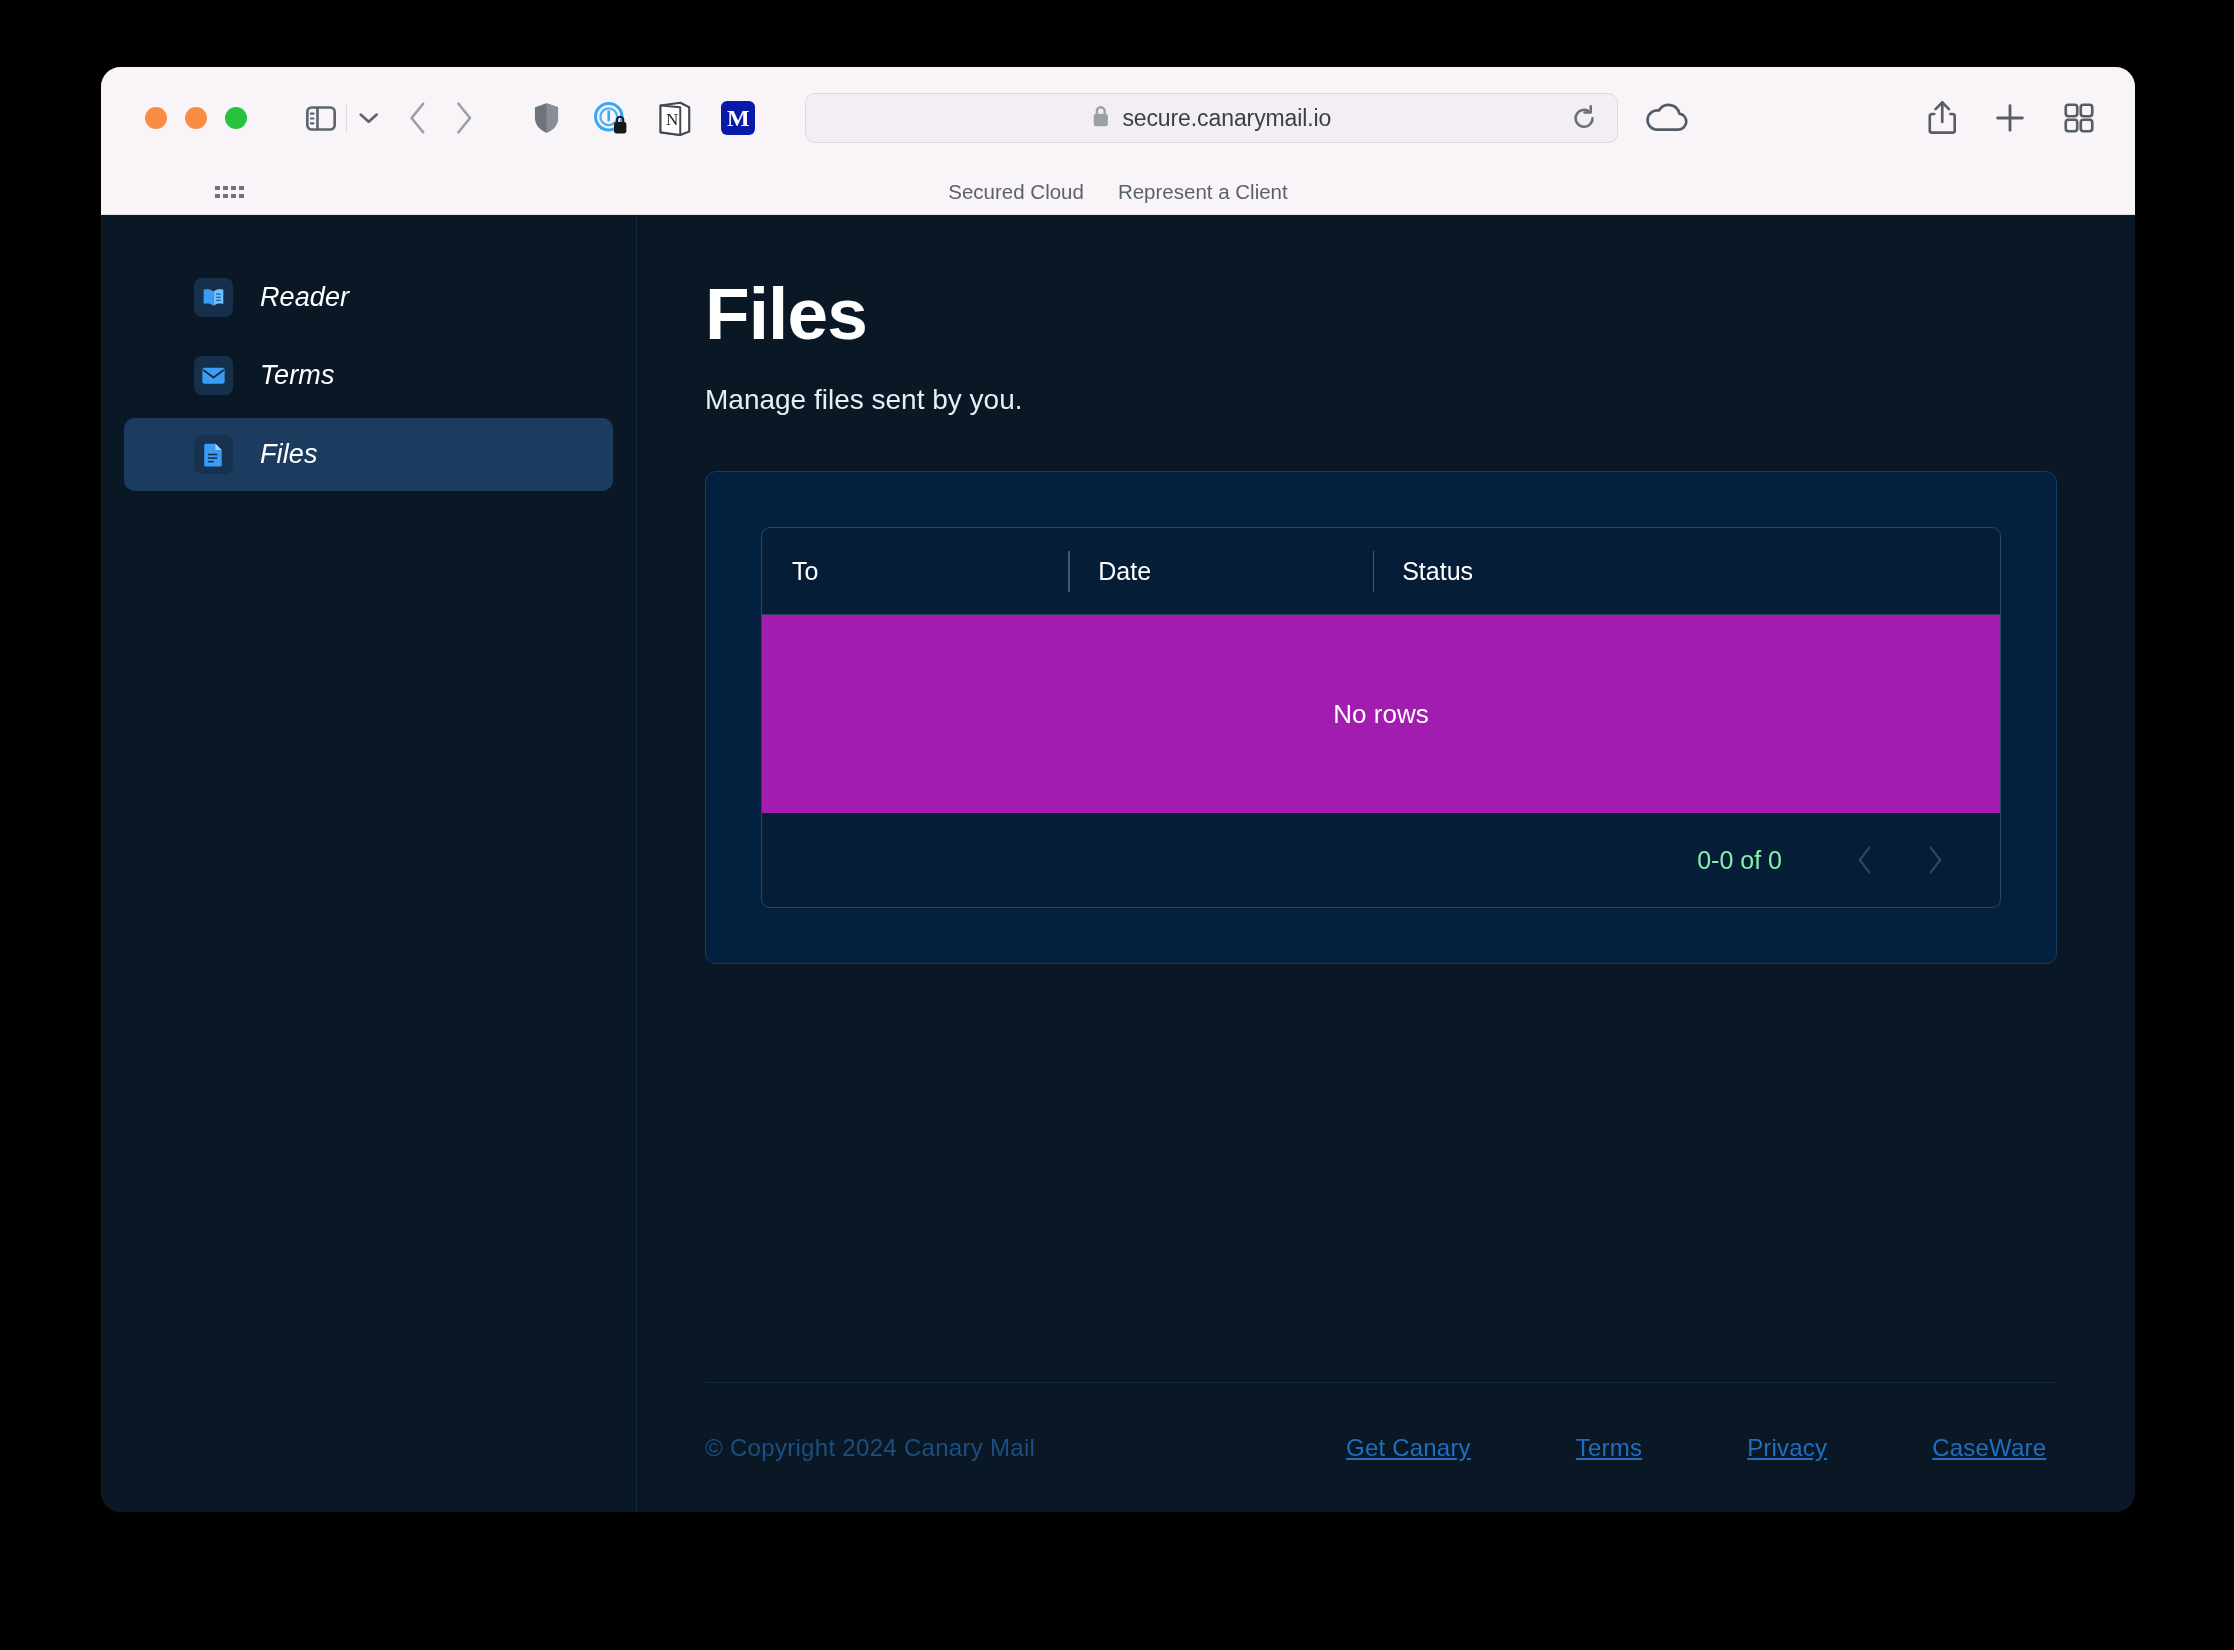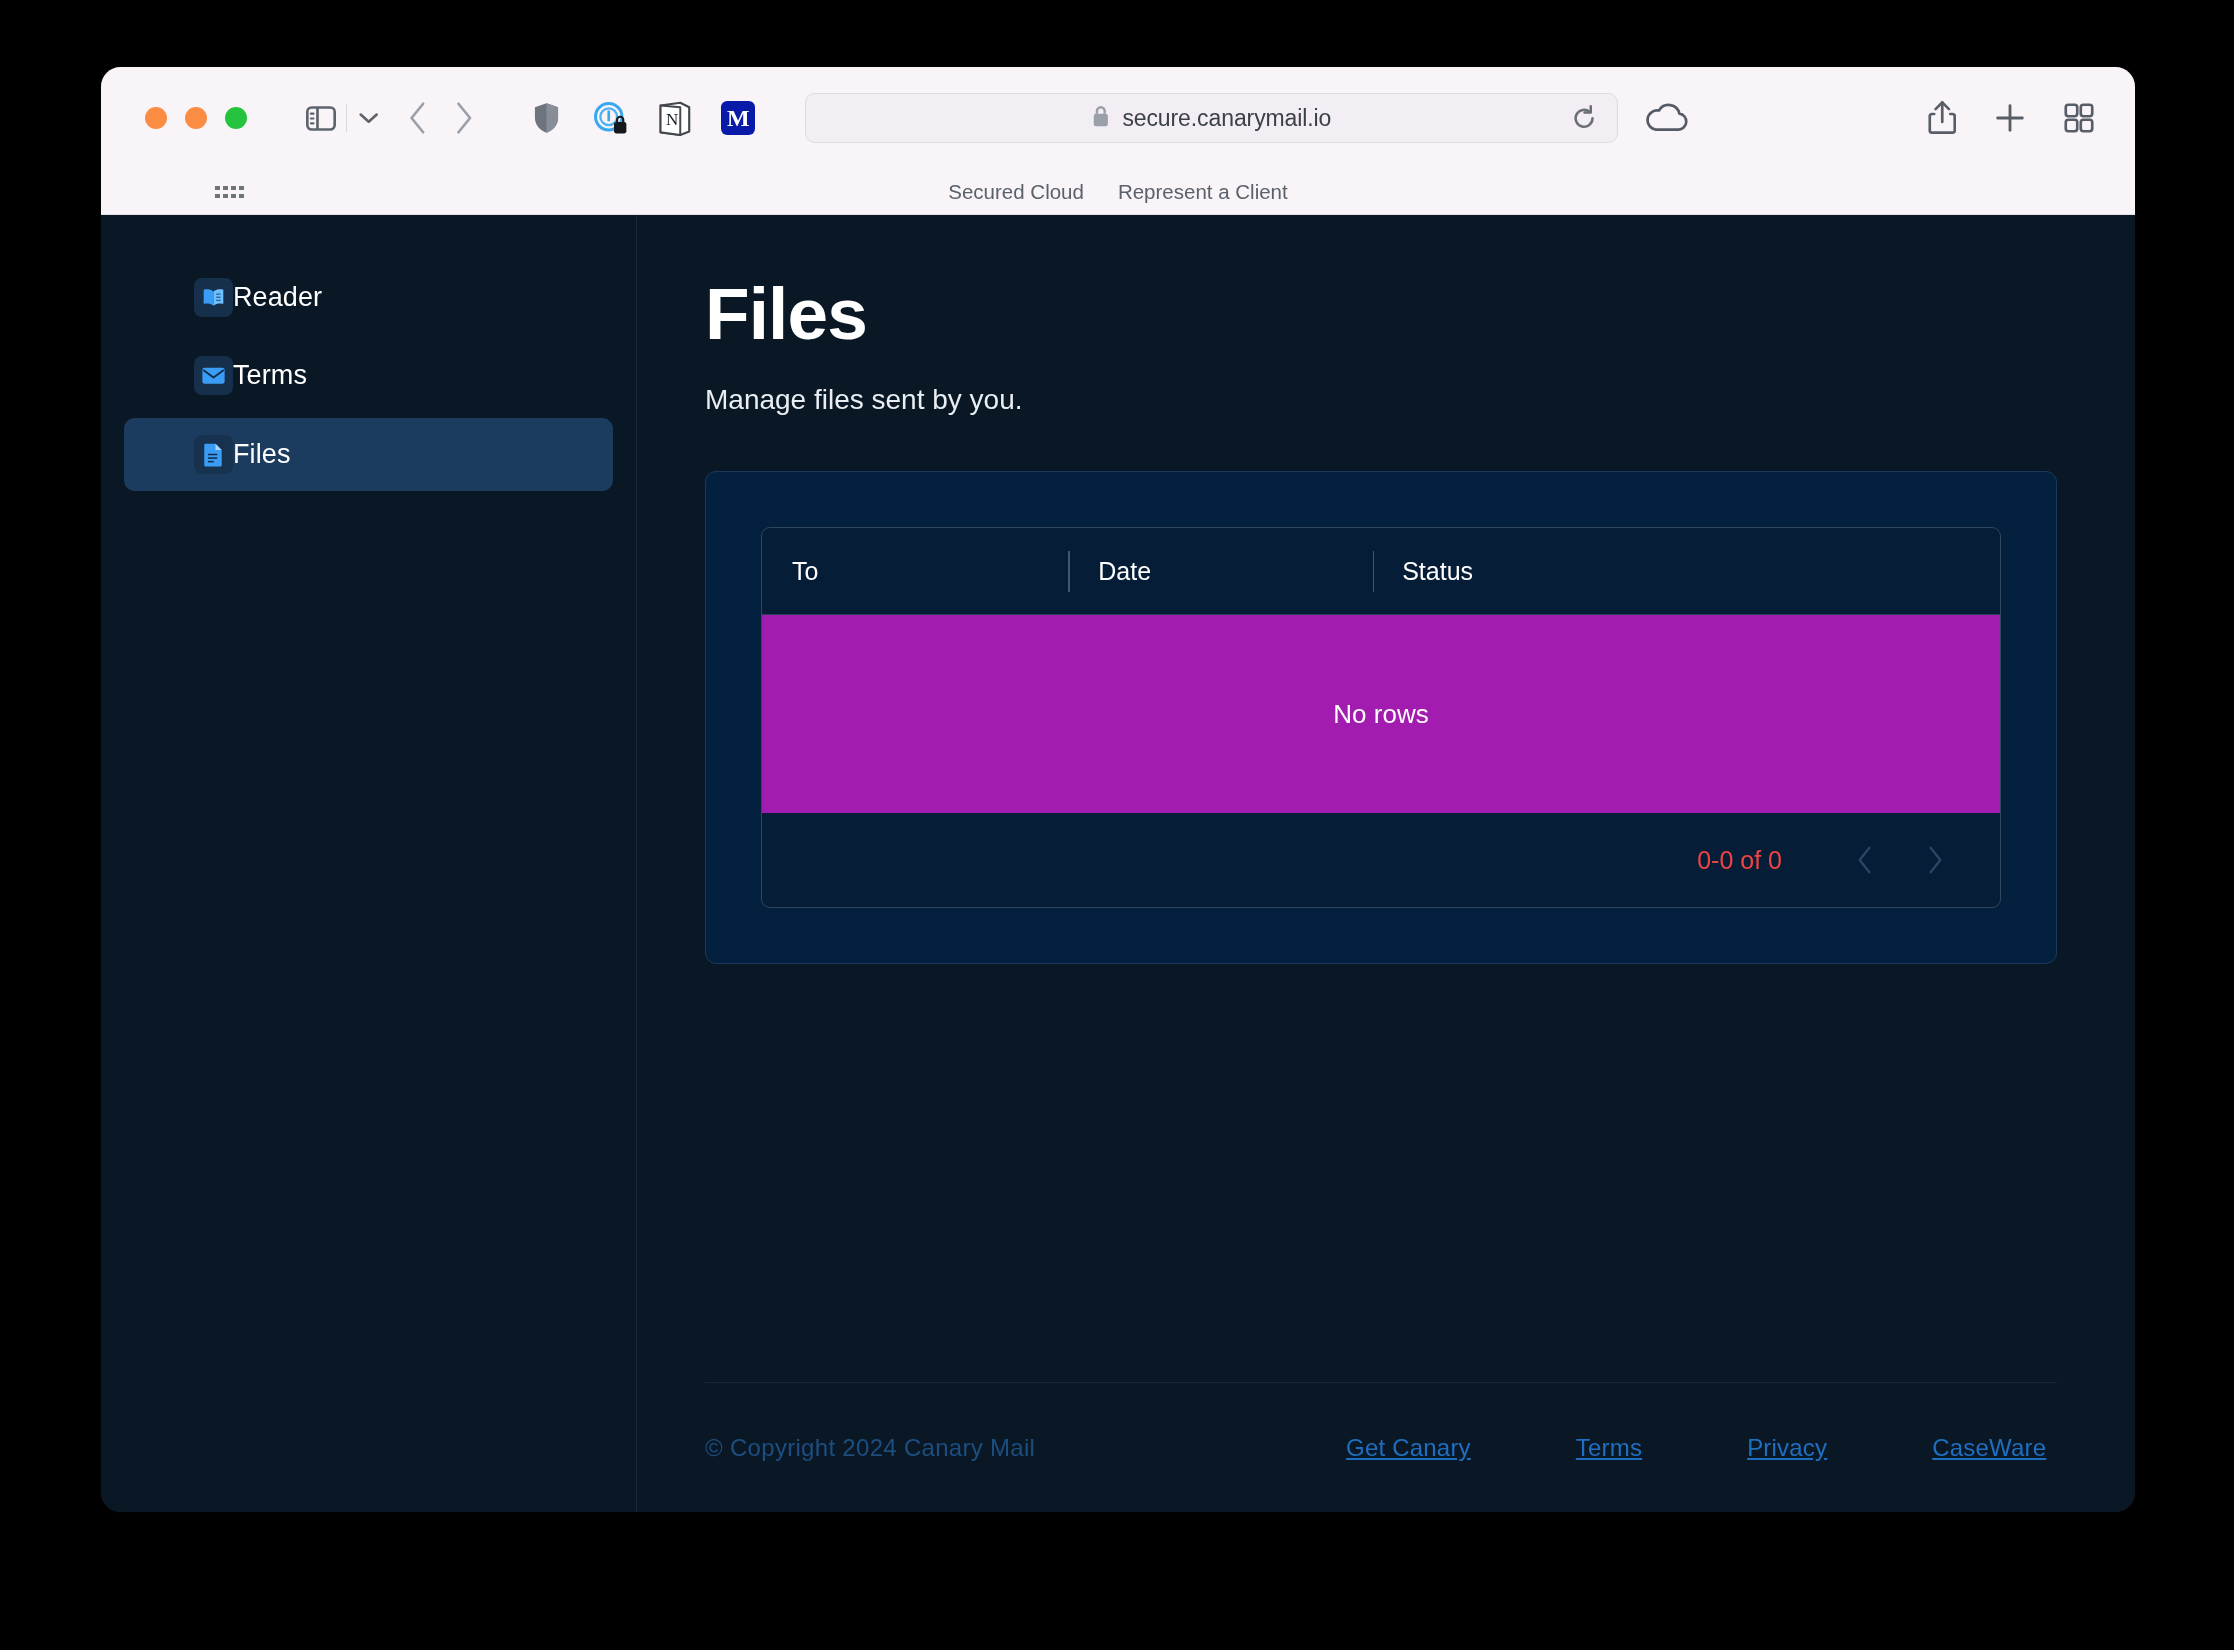--- a/index.html
+++ b/index.html
@@ -170,24 +170,26 @@
     width: 536px;
     flex: none;
     border-right: 0.9px solid #17293c;
     padding: 46px 23px 0 23px;
     background: #0a1826;
   }
   .nav-item {
     height: 73px;
     display: flex;
     align-items: center;
+    gap: 27px;
     border-radius: 10.7px;
     padding-left: 70px;
     margin-bottom: 5.3px;
     color: #ffffff;
+    font-style: italic;
   }
   .nav-item.active { background: #1b3c5f; }
   .nav-icon {
     width: 39px; height: 39px;
     border-radius: 8px;
     background: #16304c;
     display: flex; align-items: center; justify-content: center;
     flex: none;
   }
   .nav-item.active .nav-icon { background: #17324f; }
@@ -265,21 +267,21 @@
   .tfoot {
     height: 94px;
     display: flex;
     align-items: center;
     justify-content: flex-end;
     padding-right: 30px;
     gap: 0;
   }
   .pager-label {
     font-size: 25px;
-    color: #ef4444;
+    color: #86efac;
     font-weight: 300;
     margin-right: 48px;
   }
   .pager-btn {
     width: 70px; height: 70px;
     display: flex; align-items: center; justify-content: center;
     color: #27415c;
   }
 
   .spacer { flex: 1; }

